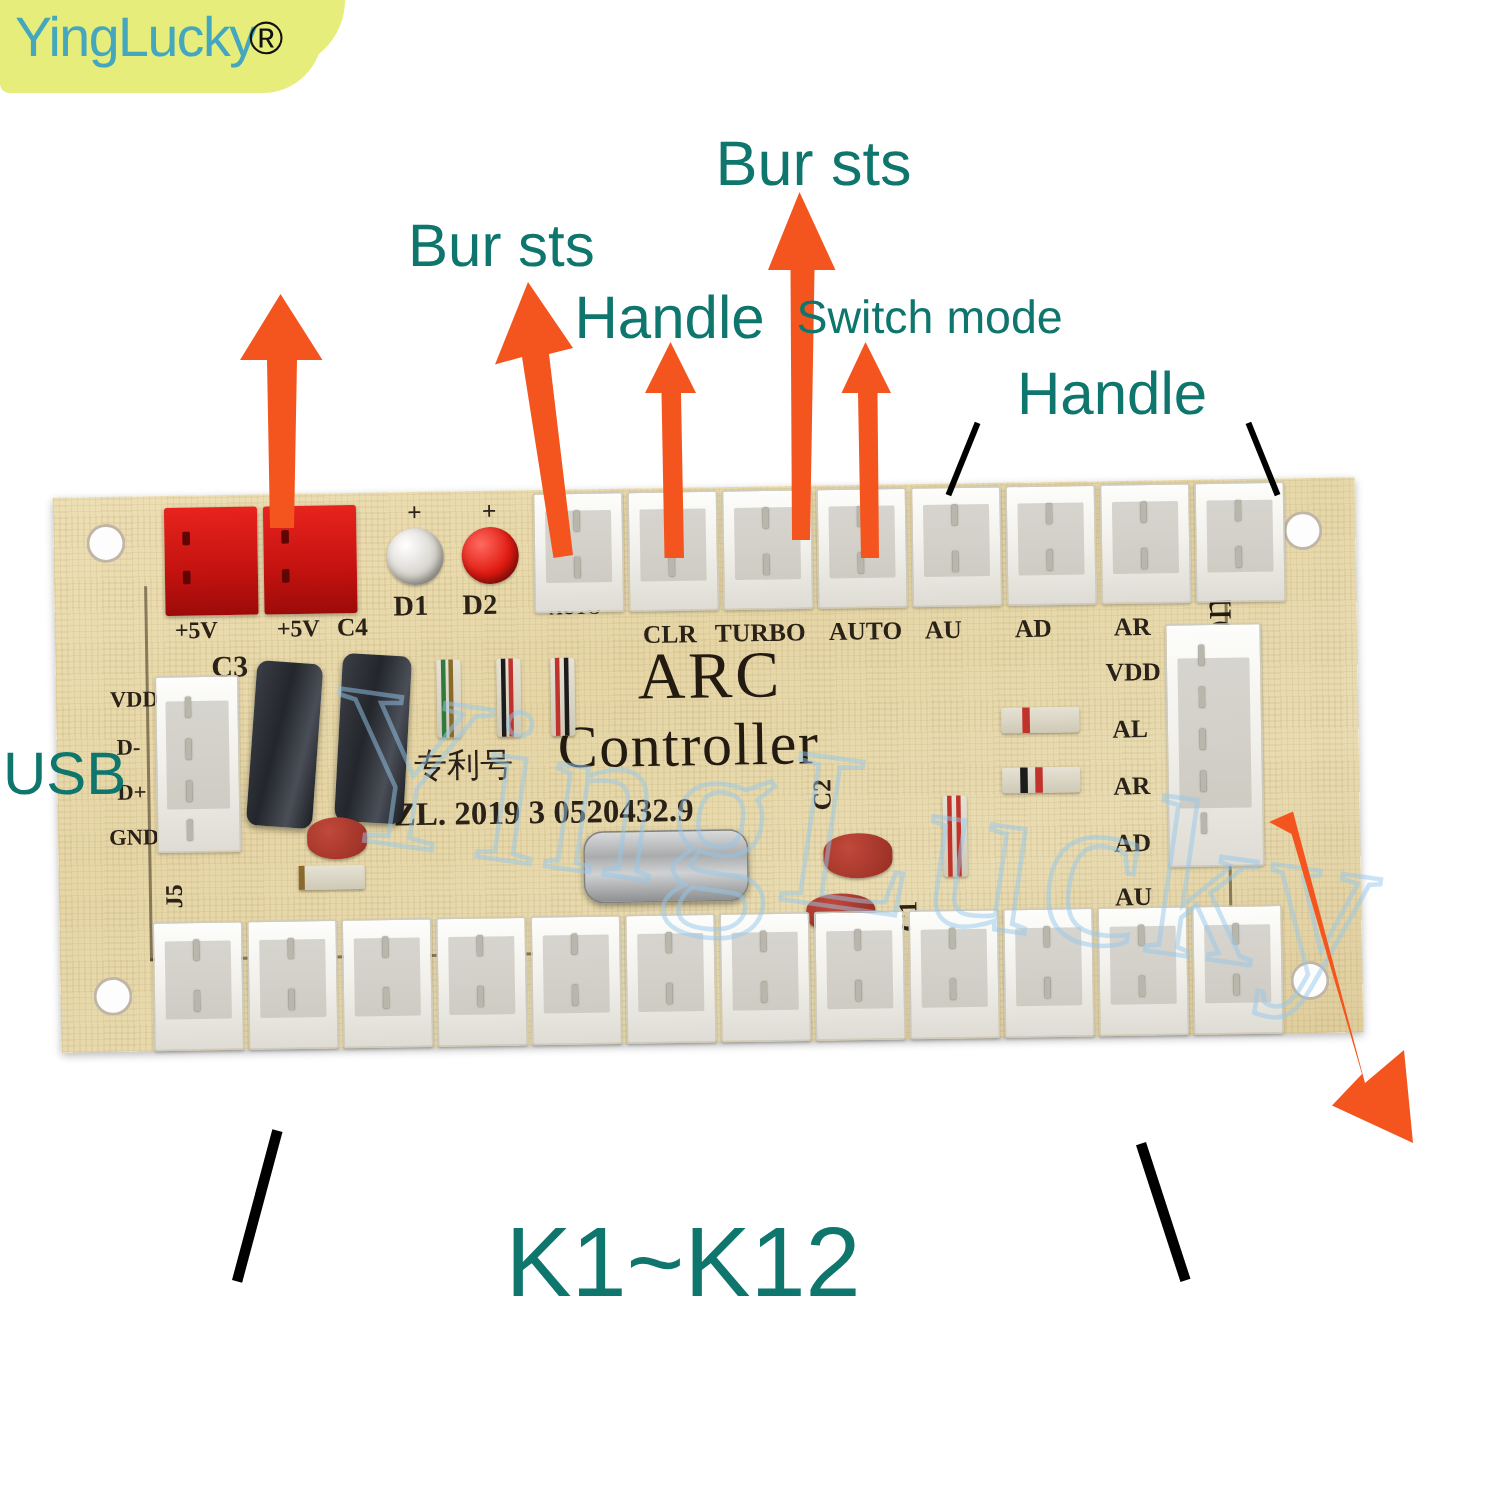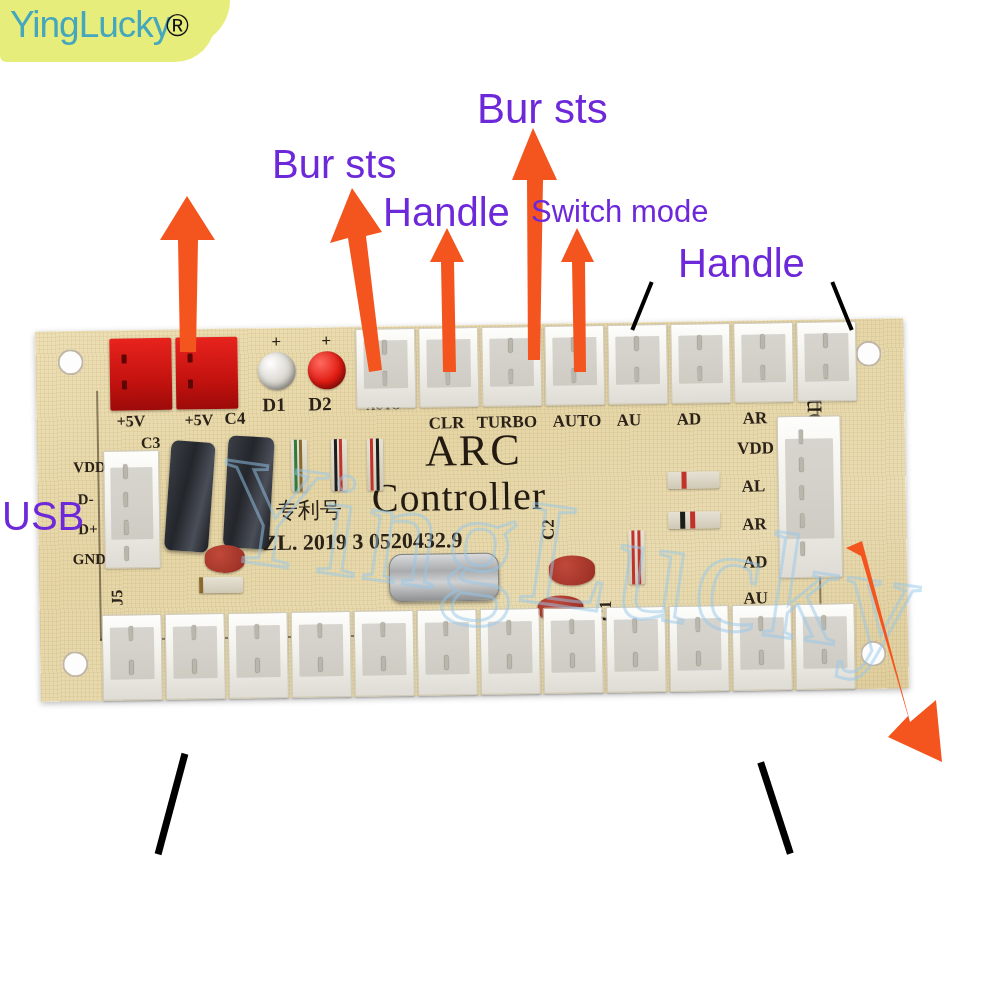--- a/index.html
+++ b/index.html
@@ -11,21 +11,21 @@
   
   .brand-hl{position:absolute;left:0;top:0;width:215px;height:62px;
      background:#e7ed7a;border-radius:0 0 40px 6px;}
   .brand-hl:after{content:"";position:absolute;left:150px;top:0;width:80px;height:46px;
      background:#e7ed7a;border-radius:0 0 60px 0;}
   .brand-txt{position:absolute;left:10px;top:4px;font-size:37px;color:#45a7bd;
      letter-spacing:-1px;white-space:nowrap;z-index:3;}
   .brand-r{position:absolute;left:166px;top:8px;font-size:31px;color:#111;z-index:4;}
 
   
-  .lbl{position:absolute;color:#6d28d9;white-space:nowrap;line-height:1;z-index:30;}
+  .lbl{position:absolute;color:#0f766e;white-space:nowrap;line-height:1;z-index:30;}
 
   
   #arrows{position:absolute;left:0;top:0;width:1000px;height:1000px;z-index:25;
           pointer-events:none;}
 
   
   #pcb{position:absolute;left:38px;top:325px;width:868px;height:370px;
       background:linear-gradient(160deg,#eddfb4 0%,#e6d6a6 38%,#e9dcb2 70%,#dfcd9c 100%);
       transform:rotate(-0.9deg);
       box-shadow:0 2px 6px rgba(0,0,0,.28);z-index:10;}
@@ -110,21 +110,21 @@
     <div class="led" style="left:272px;top:24px;width:38px;height:38px;
          background:radial-gradient(circle at 34% 30%,#ff6a5f,#e01b12 55%,#9c0b06);"></div>
 
     <div class="silk" style="left:236px;top:4px;font-size:17px;">+</div>
     <div class="silk" style="left:286px;top:4px;font-size:17px;">+</div>
     <div class="silk" style="left:226px;top:66px;font-size:19px;">D1</div>
     <div class="silk" style="left:272px;top:66px;font-size:19px;">D2</div>
 
     <div class="silk" style="left:80px;top:82px;font-size:16px;">+5V</div>
     <div class="silk" style="left:148px;top:82px;font-size:16px;">+5V</div>
-    <div class="silk" style="left:104px;top:104px;font-size:16px;">C3</div>
+    <div class="silk" style="left:104px;top:104px;font-size:20px;">C3</div>
     <div class="silk" style="left:188px;top:80px;font-size:17px;">C4</div>
 
     <div class="jst" style="left:66px;top:120px;width:54px;height:116px;">
     </div>
     <div class="pin" style="left:86px;top:134px;height:14px;"></div>
     <div class="pin" style="left:86px;top:162px;height:14px;"></div>
     <div class="pin" style="left:86px;top:190px;height:14px;"></div>
     <div class="pin" style="left:86px;top:216px;height:14px;"></div>
 
     <div class="silk" style="left:36px;top:128px;font-size:15px;">VDD</div>
@@ -294,14 +294,15 @@
   <div class="vline" style="left:840px;top:280px;width:4px;height:52px;transform:rotate(-22deg);"></div>
   <div class="vline" style="left:168px;top:752px;width:7px;height:104px;transform:rotate(15deg);"></div>
   <div class="vline" style="left:772px;top:760px;width:7px;height:96px;transform:rotate(-18deg);"></div>
 
   <div class="lbl" style="left:272px;top:144px;font-size:40px;">Bur sts</div>
   <div class="lbl" style="left:383px;top:192px;font-size:40px;">Handle</div>
   <div class="lbl" style="left:477px;top:88px;font-size:42px;">Bur sts</div>
   <div class="lbl" style="left:531px;top:196px;font-size:31px;">Switch mode</div>
   <div class="lbl" style="left:678px;top:243px;font-size:40px;">Handle</div>
   <div class="lbl" style="left:2px;top:496px;font-size:40px;">USB</div>
+  <div class="lbl" style="left:337px;top:808px;font-size:66px;">K1~K12</div>
 
 </div>
 
 </body></html>

